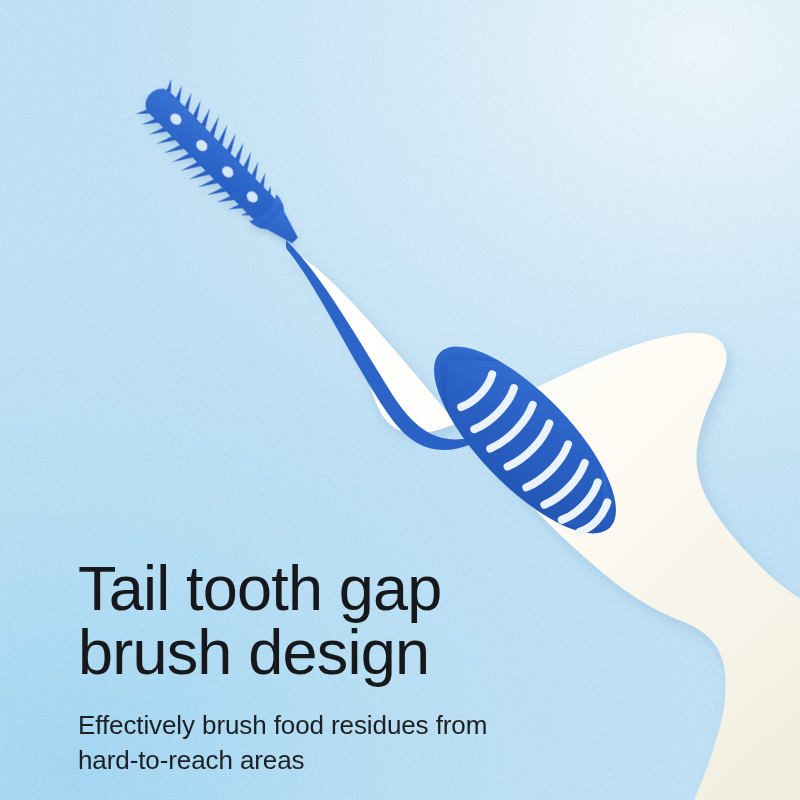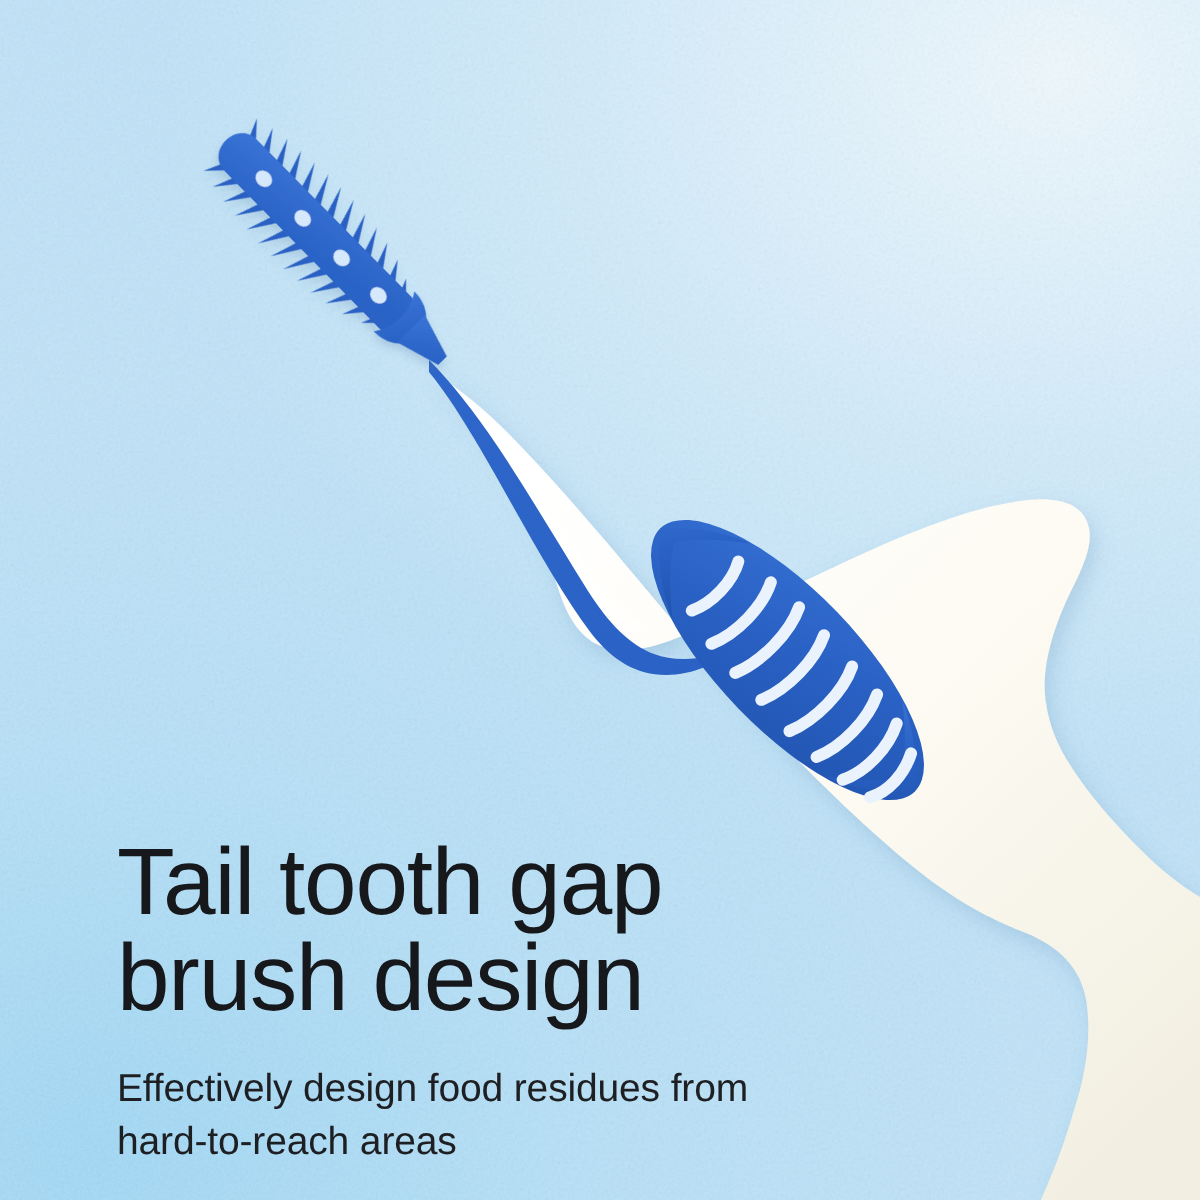--- a/index.html
+++ b/index.html
@@ -266,17 +266,17 @@
         <ellipse cx="197" cy="157" rx="6" ry="5"></ellipse>
         <ellipse cx="234" cy="157" rx="6" ry="5"></ellipse>
         <ellipse cx="269" cy="157" rx="6" ry="5"></ellipse>
       </g>
     </g>
   </svg>
 
   <div class="text-block">
     <h1 class="headline">Tail tooth gap
 brush design</h1>
-    <p class="subline">Effectively design food residues from
+    <p class="subline">Effectively brush food residues from
 hard-to-reach areas</p>
   </div>
 
 </div>
 
 </body></html>

